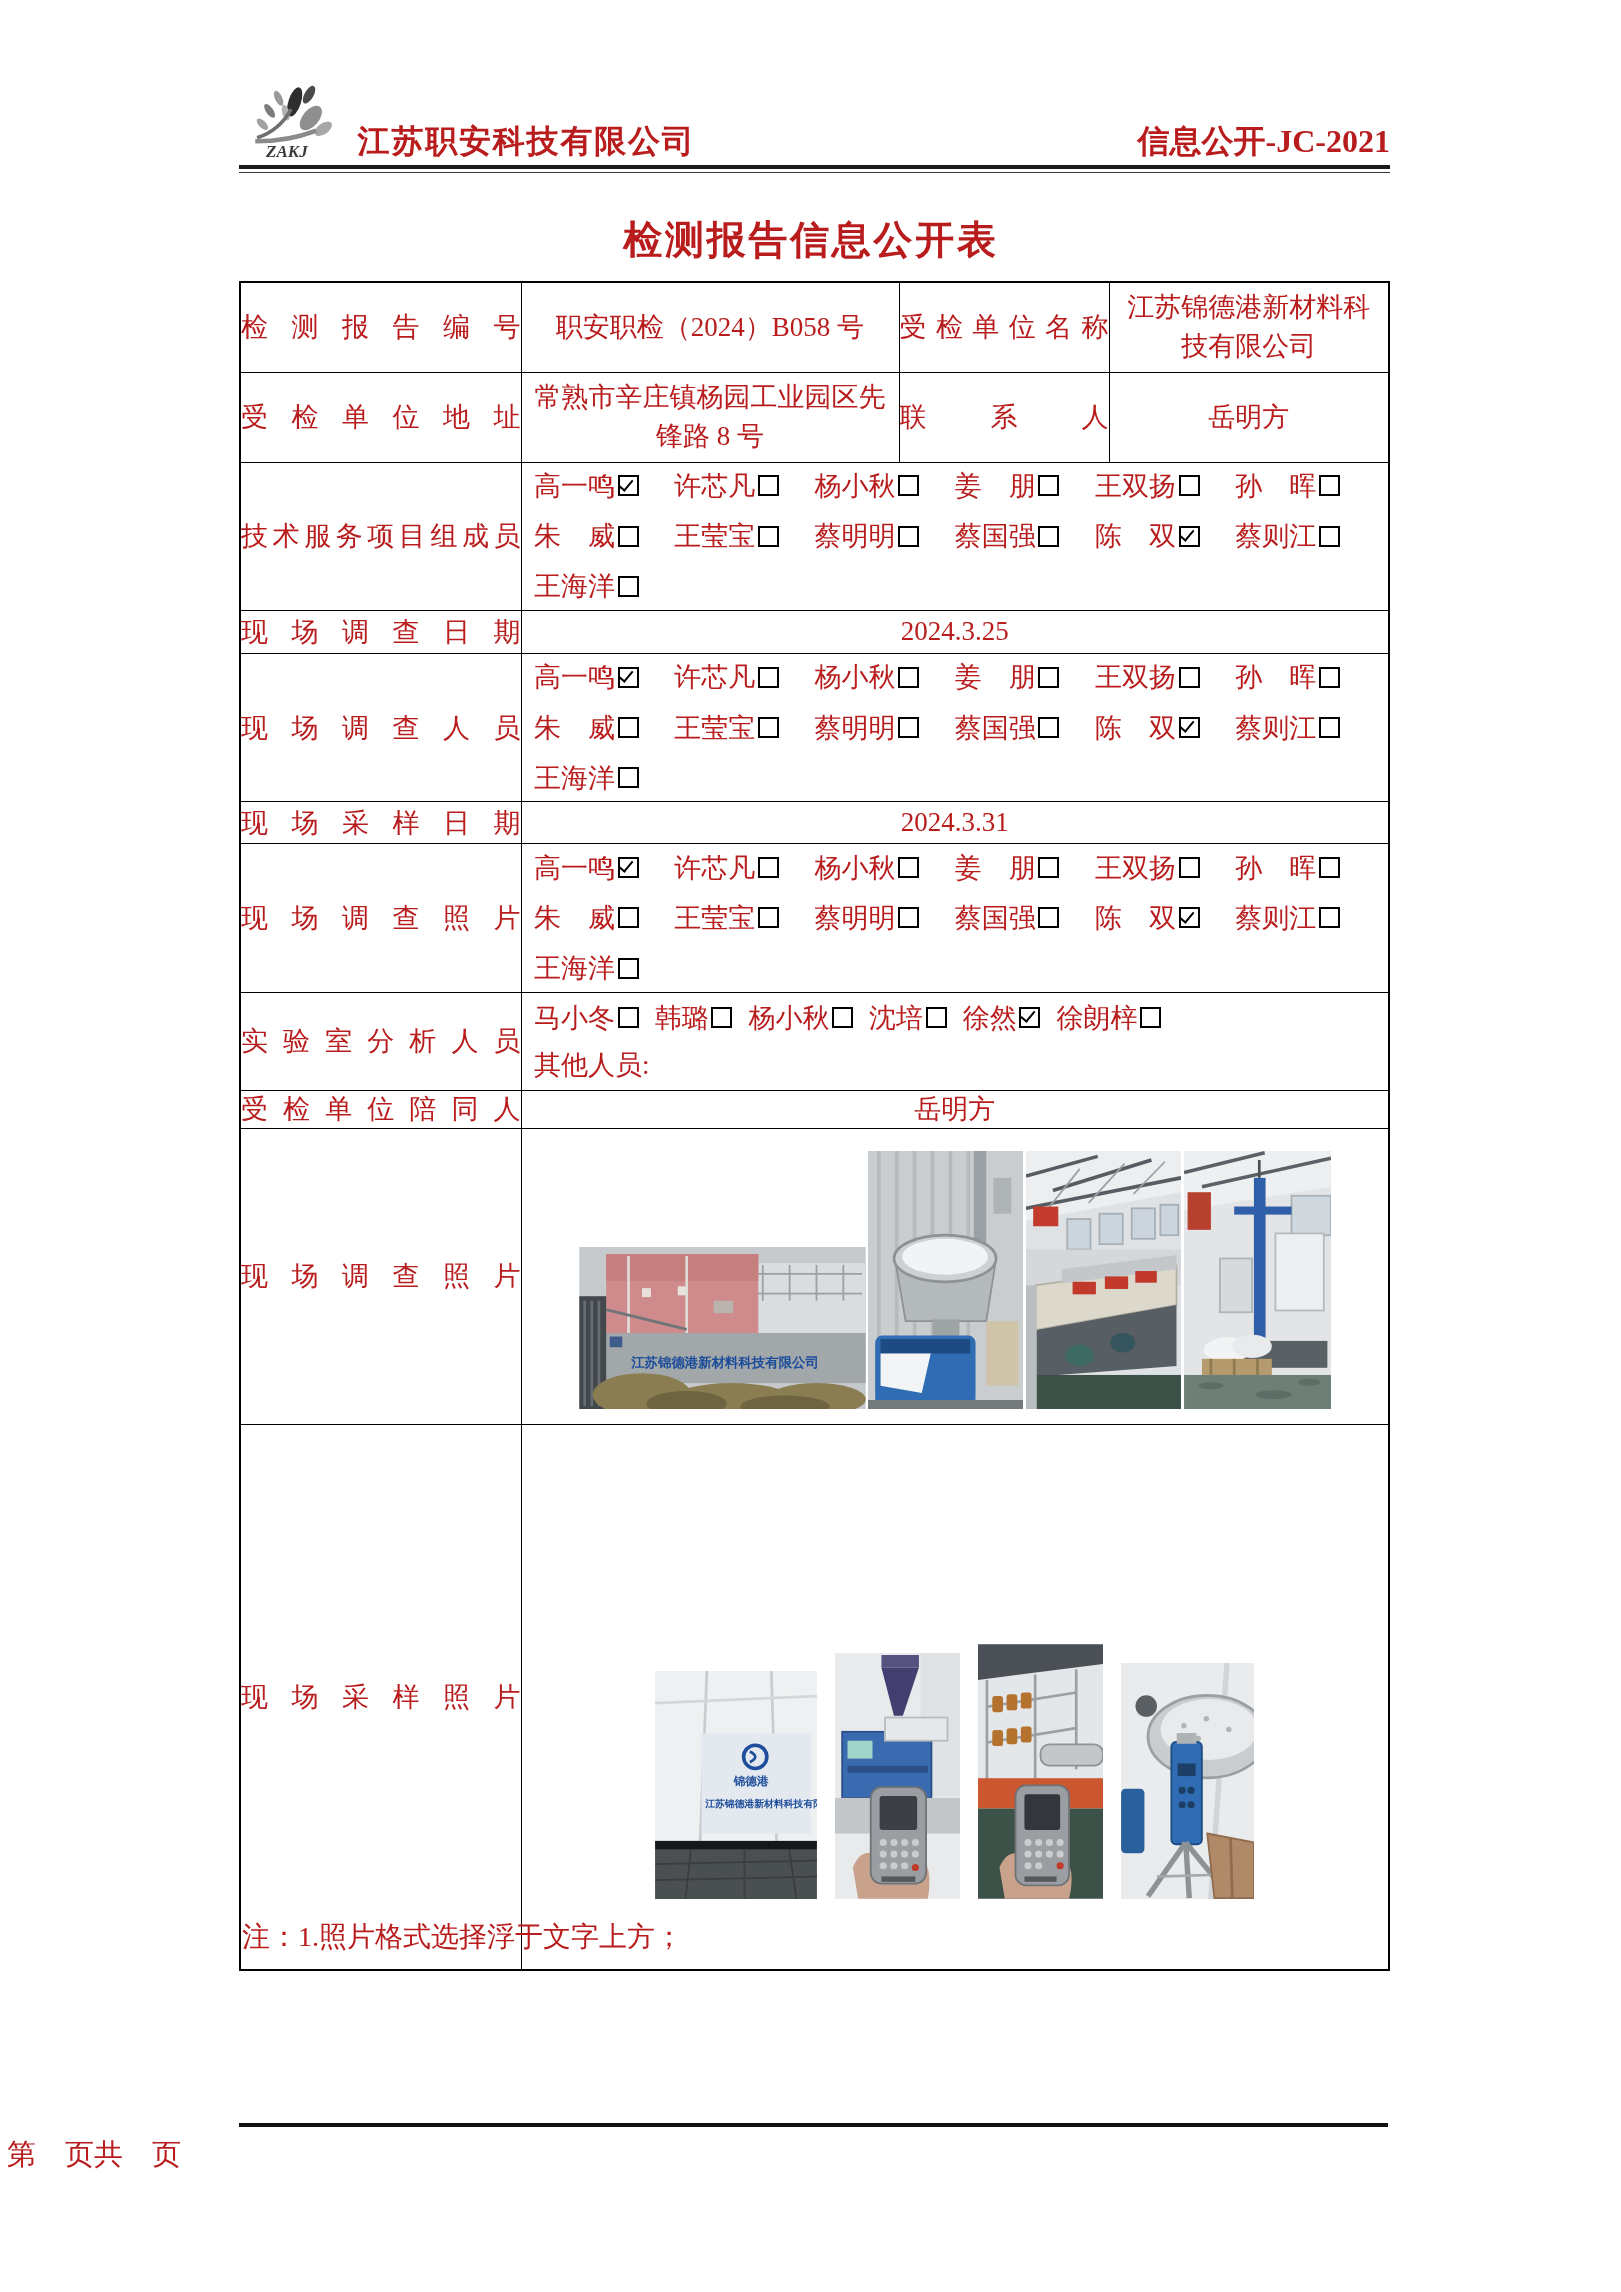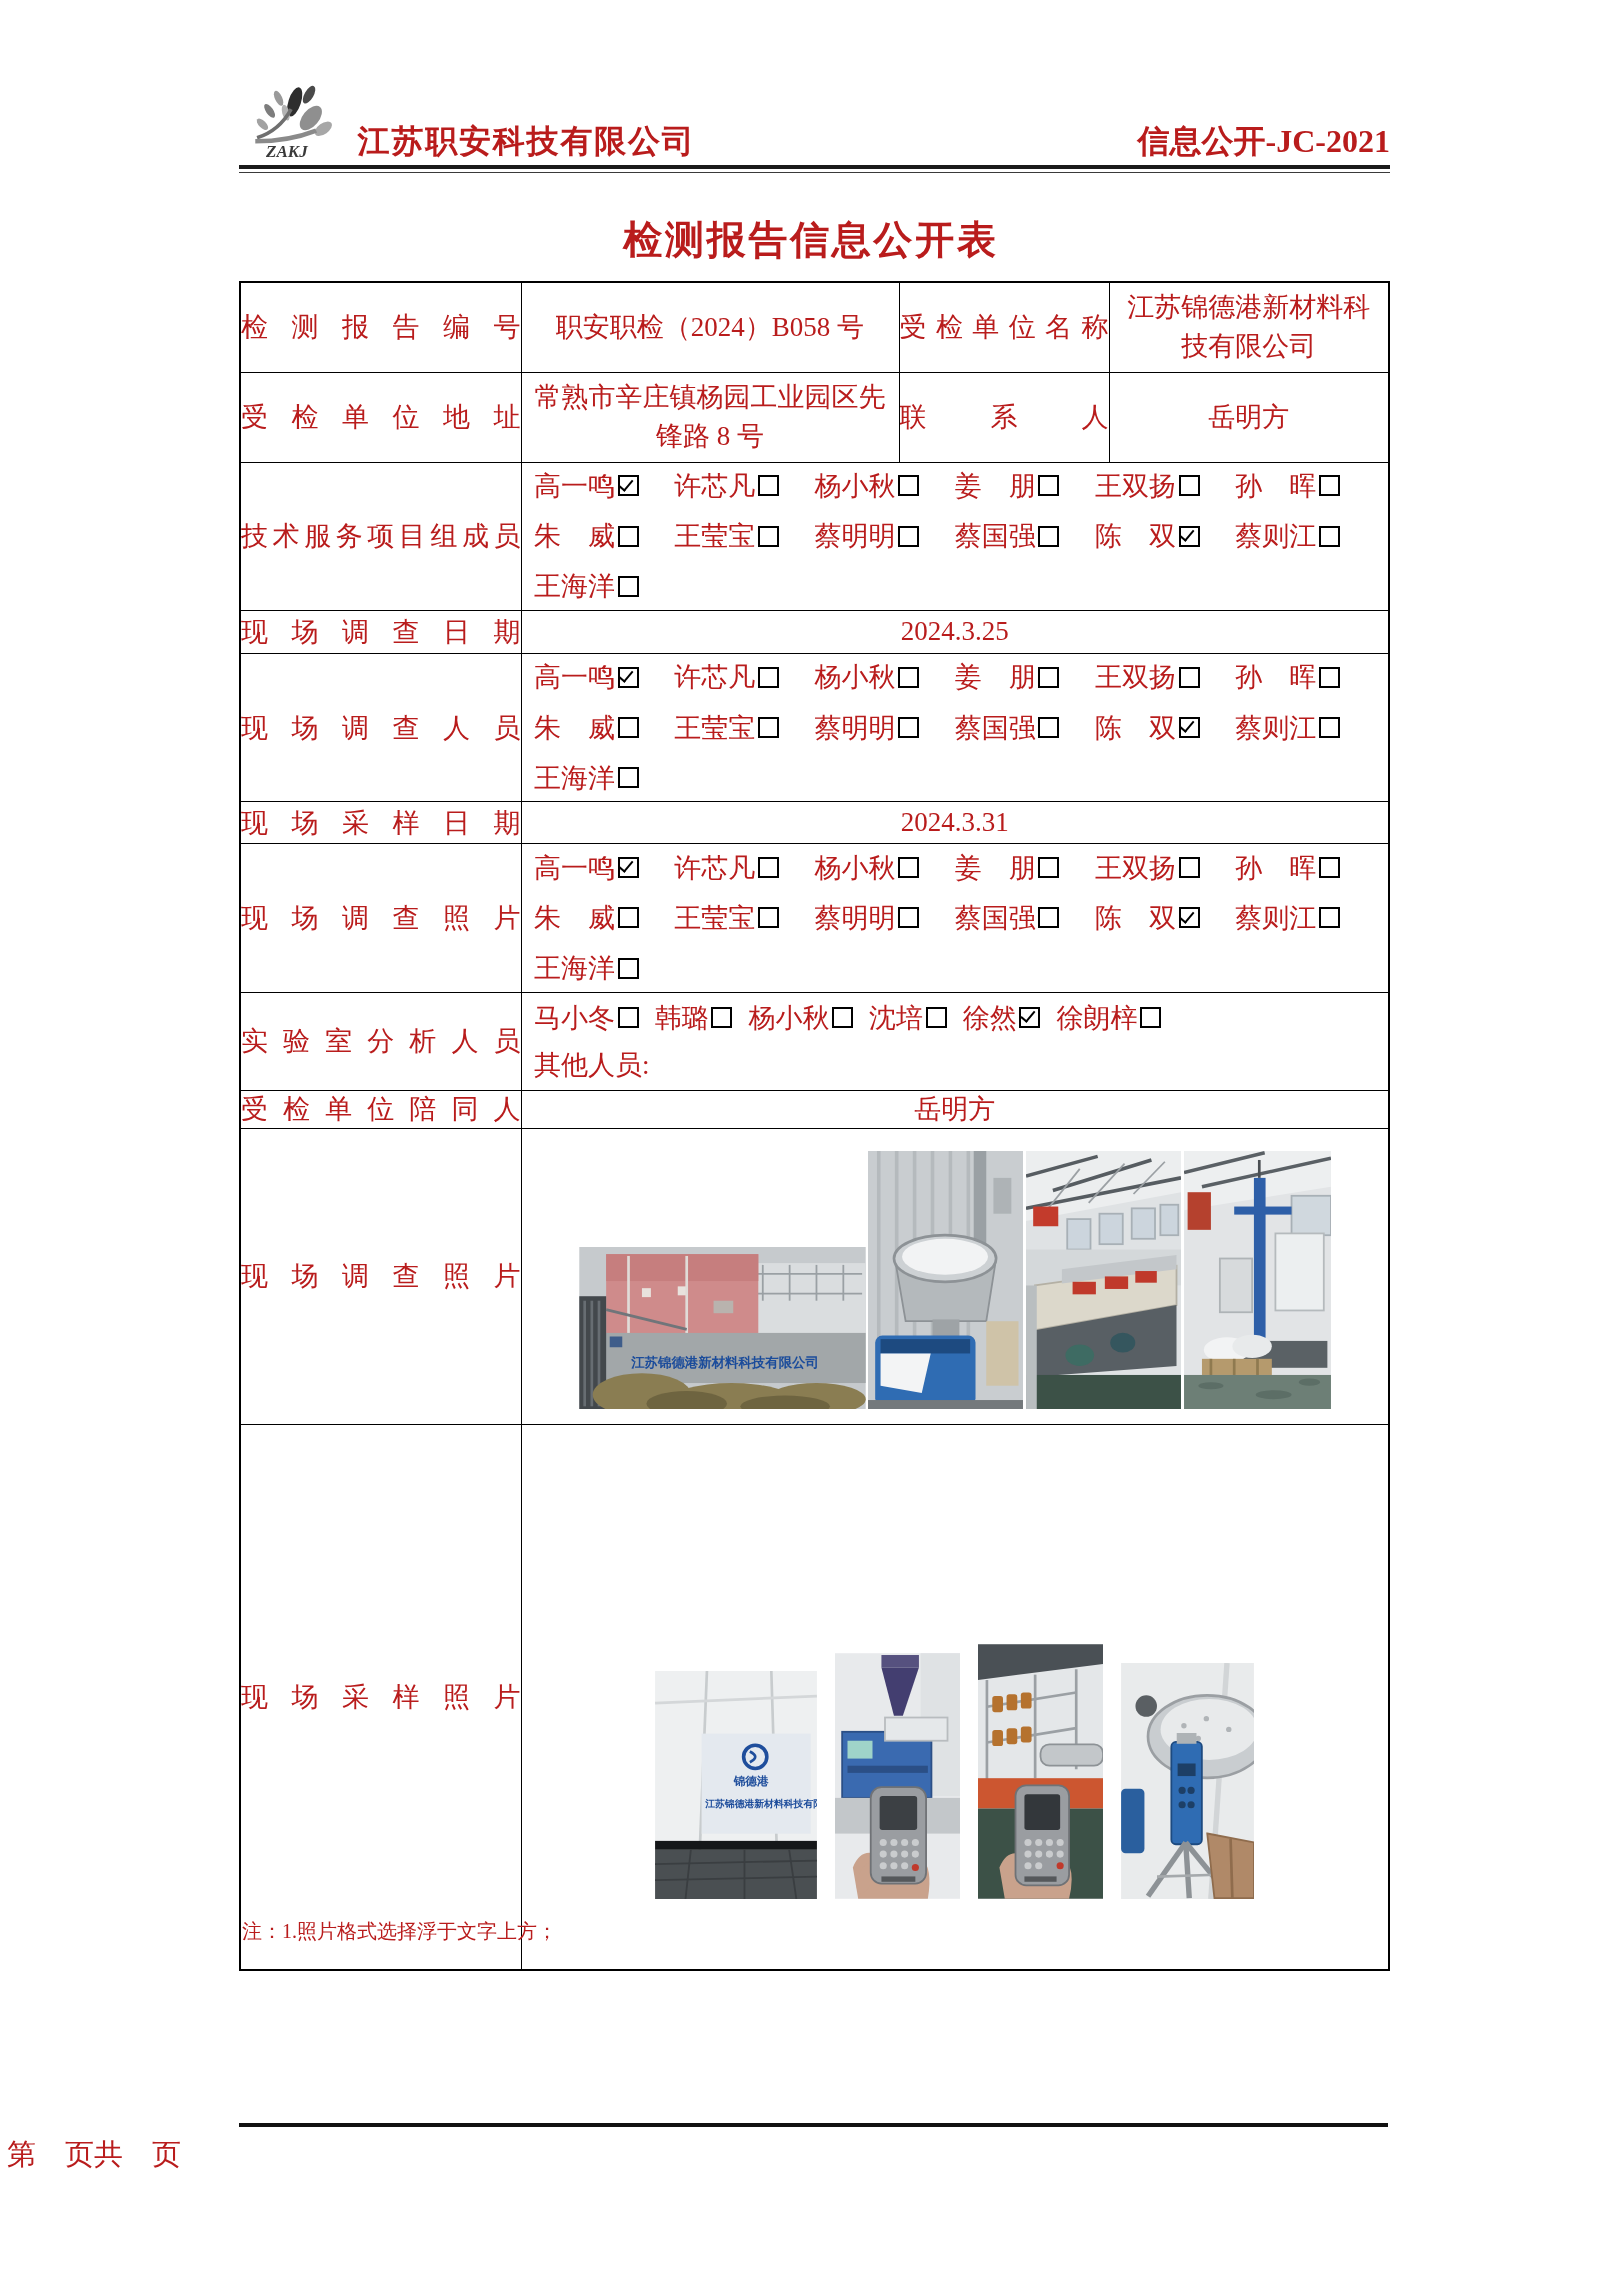--- a/index.html
+++ b/index.html
@@ -40,21 +40,21 @@
 
   
   .photo-cell{vertical-align:top;}
   .strip-survey{display:flex;align-items:flex-end;justify-content:center;gap:2.7px;
                 padding-top:21.5px;padding-bottom:14.3px;}
   .strip-sampling{display:flex;align-items:flex-end;justify-content:center;gap:18px;
                   padding-top:149px;}
   .photo{display:block;flex:0 0 auto;}
 
   
-  .note{position:absolute;left:242px;top:1918px;font-size:20px;}
+  .note{position:absolute;left:242px;top:1918px;font-size:28px;}
   .footer-rule{position:absolute;left:239px;top:2123px;width:1149px;border-top:4.5px solid #111;}
   .footer-text{position:absolute;left:7px;top:2135px;width:100%;font-size:29px;}
 </style>
 </head>
 <body>
 
 <div class="page">
 
   <div class="header">
     <div class="header-row">

